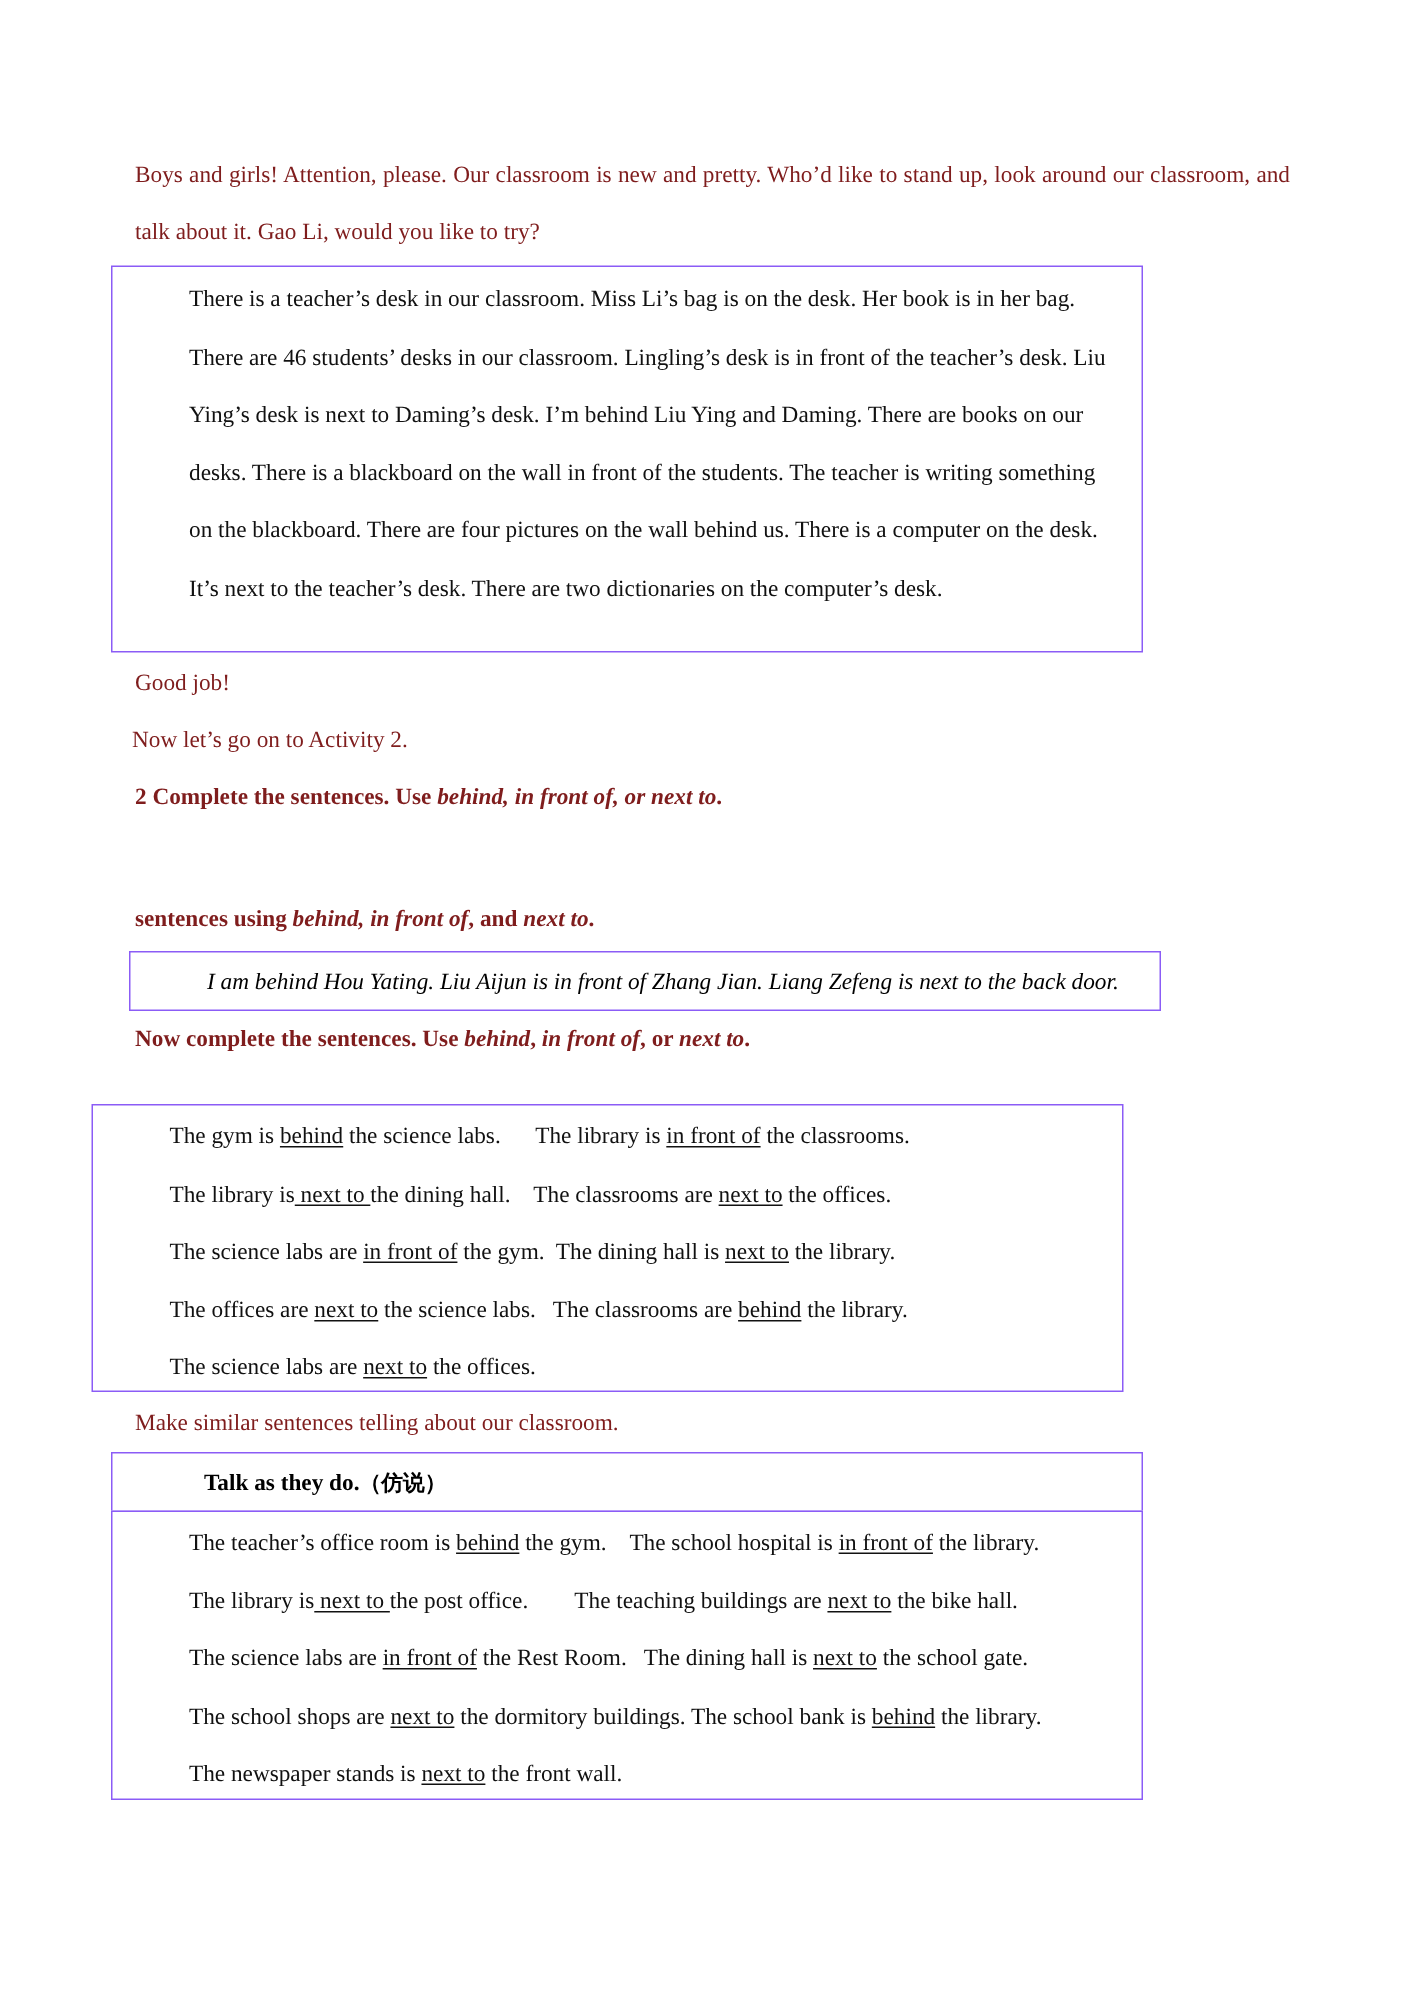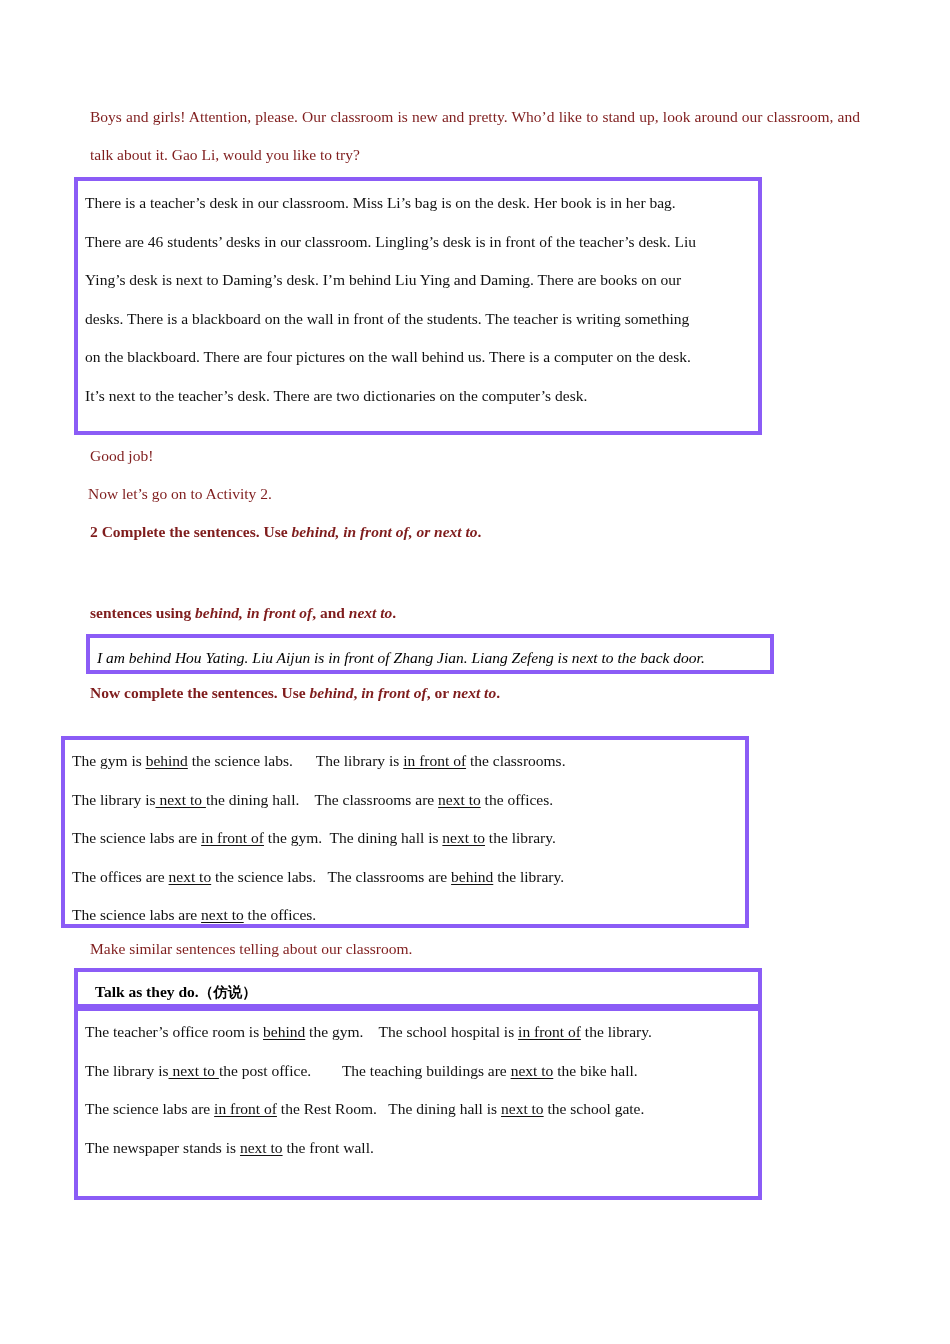--- a/index.html
+++ b/index.html
@@ -31,23 +31,24 @@
     line-height: 38px;
     text-align: justify;
     text-justify: inter-word;
     color: #7f1d1d;
   }
   .para.nojust { text-align: left; }
 
   
   .box {
     position: absolute;
-    border: 4px solid #8b5cf6;
+    border: 1px solid #8b5cf6;
     box-sizing: border-box;
     background: #ffffff;
+    padding-left: 44px;
   }
   .box-inner {
     padding: 0 7px;
   }
   .boxline {
     font-size: 15.5px;
     line-height: 38.5px;
     white-space: pre;
     color: #111;
   }
@@ -143,18 +144,19 @@
     <div class="box-inner" style="padding-top:1px; padding-left:17px;">
       <div class="hdr"><span>Talk as they do.</span><span class="cjk">（仿说）</span></div>
     </div>
   </div>
 
   <div class="box" style="left:74px; top:1007px; width:688px; height:193px;">
     <div class="box-inner" id="box4" style="padding-top:2px;">
         <div class="boxline"><span>The teacher’s office room is </span><span class="u">behind</span><span> the gym.</span><span>    </span><span>The school hospital is </span><span class="u">in front of</span><span> the library.</span></div>
         <div class="boxline"><span>The library is</span><span class="u"> next to </span><span>the post office.</span><span>        </span><span>The teaching buildings are </span><span class="u">next to</span><span> the bike hall.</span></div>
         <div class="boxline"><span>The science labs are </span><span class="u">in front of</span><span> the Rest Room.</span><span>   </span><span>The dining hall is </span><span class="u">next to</span><span> the school gate.</span></div>
+        <div class="boxline"><span>The school shops are </span><span class="u">next to</span><span> the dormitory buildings.</span><span> </span><span>The school bank is </span><span class="u">behind</span><span> the library.</span></div>
         <div class="boxline"><span>The newspaper stands is </span><span class="u">next to</span><span> the front wall.</span></div>
       </div>
   </div>
 
 
 </div>
 
 </body></html>

